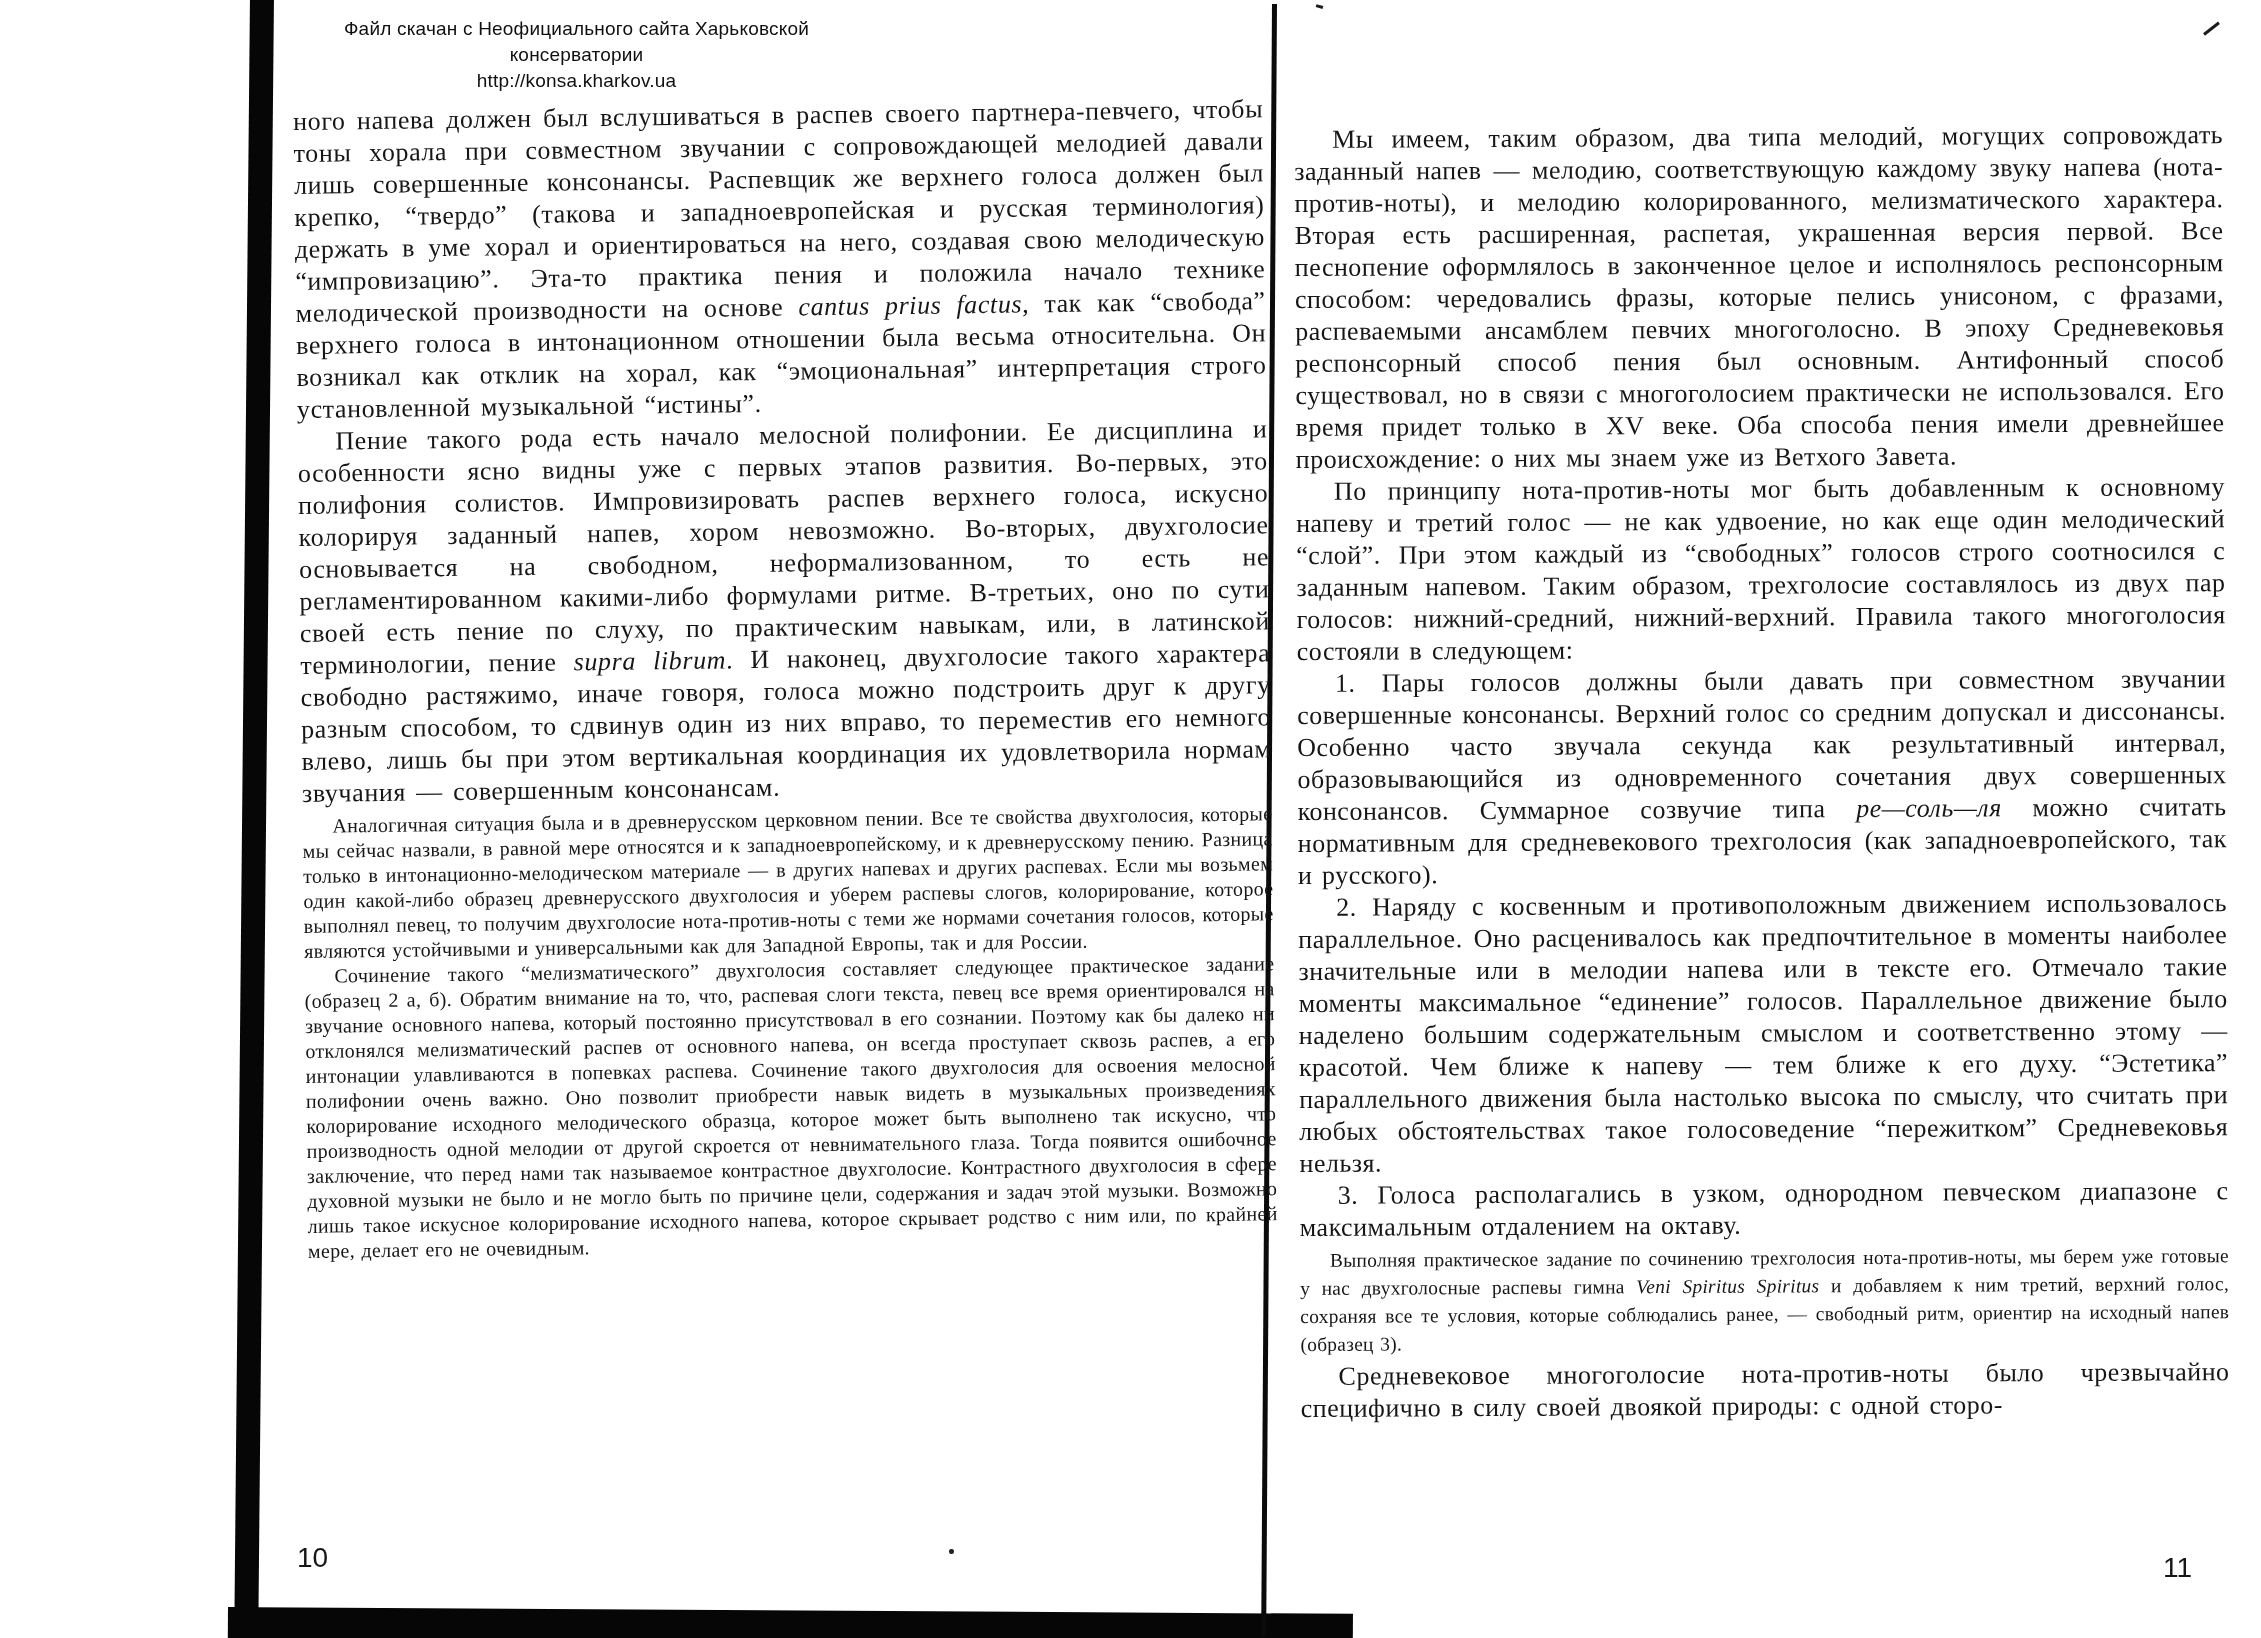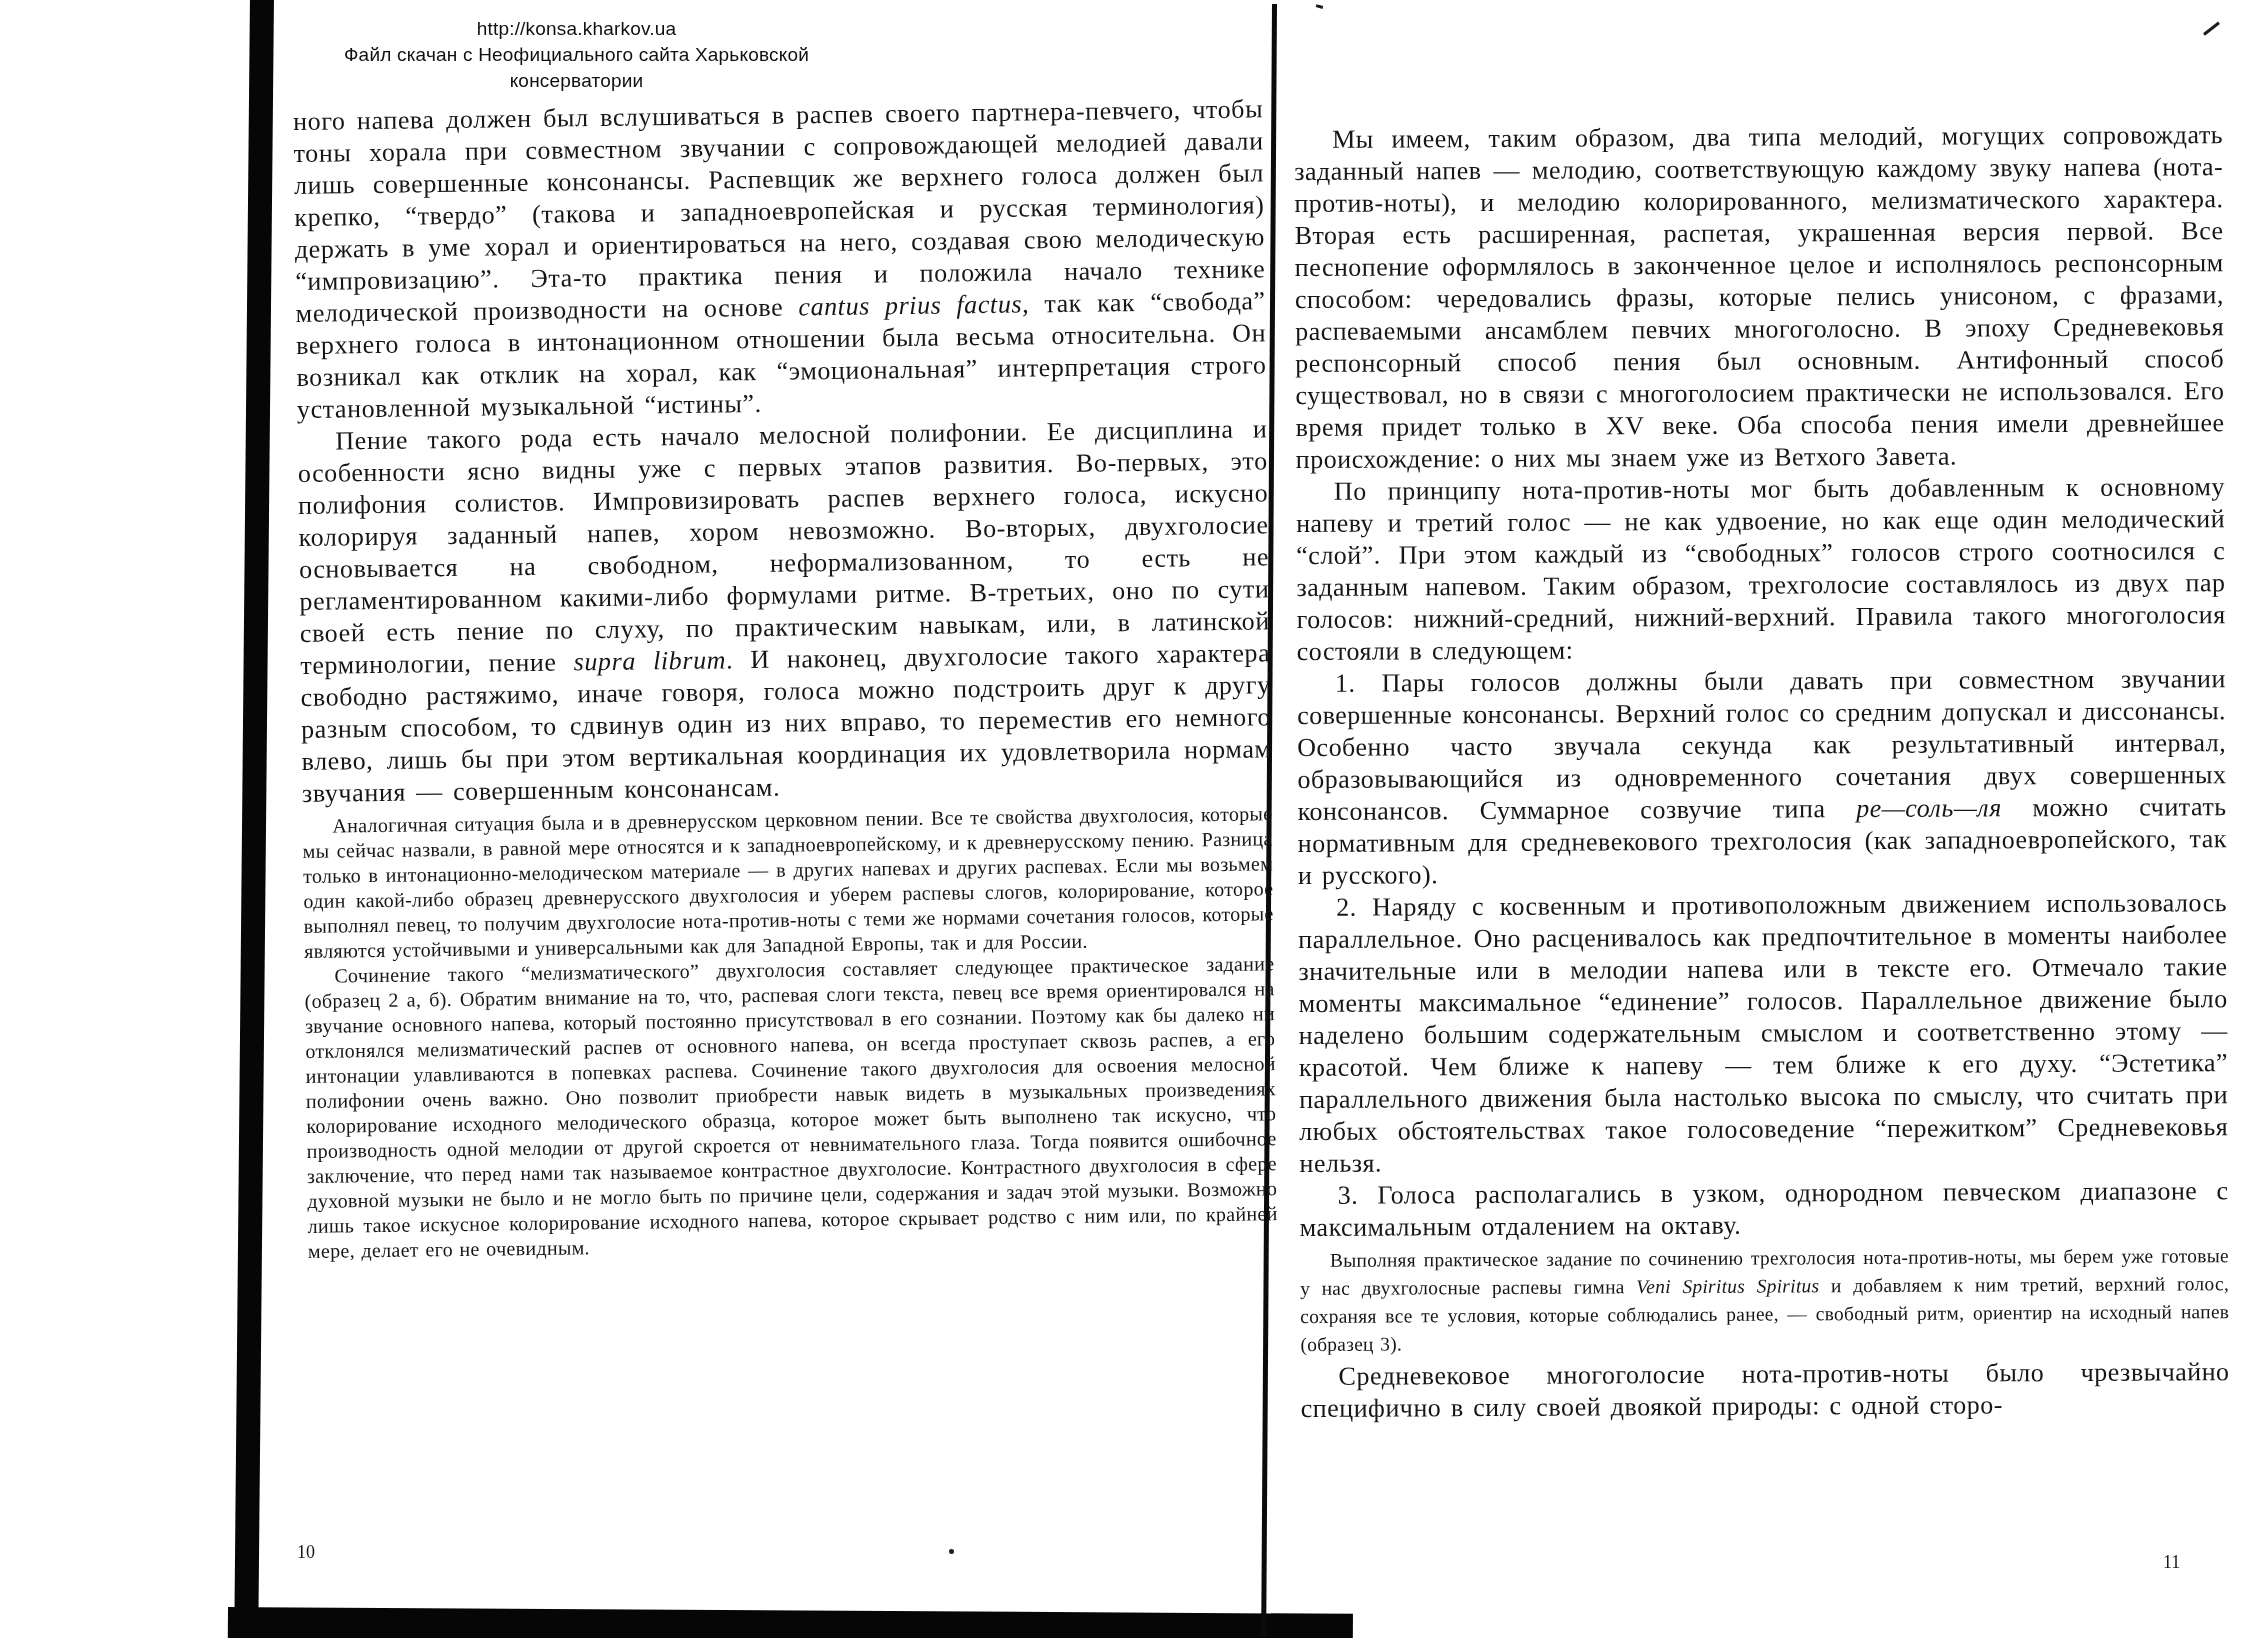--- a/index.html
+++ b/index.html
@@ -28,37 +28,37 @@
   .page{position:absolute;text-align:justify;}
   .page-left{left:293px;top:106px;width:970px;transform:rotate(-0.75deg);transform-origin:top left;}
   .page-right{left:1294px;top:124px;width:929px;transform:rotate(-0.3deg);transform-origin:top left;}
   .page p{margin:0;}
   .body-text{font-size:26px;line-height:32px;letter-spacing:0.6px;word-spacing:3.2px;text-indent:38px;}
   .page-right .body-text{letter-spacing:0.5px;word-spacing:2.6px;}
   .no-indent{text-indent:0;}
   .small-text{font-size:20px;line-height:25px;letter-spacing:0.3px;word-spacing:1.3px;text-indent:30px;}
   .small-text.first-small{margin-top:3.9px;}
   .page-right .small-text{font-size:19.4px;line-height:28px;margin-top:2.6px;margin-bottom:2.6px;}
-  .pagenum{position:absolute;font-size:18px;color:#161616;font-family:Liberation Serif, serif;}
+  .pagenum{position:absolute;font-size:28px;color:#161616;font-family:Liberation Sans, sans-serif;}
   .pagenum-left{left:297px;top:1542px;}
   .pagenum-right{left:2163px;top:1552px;text-align:center;}
 </style>
 </head>
 <body>
 
 <div class="scan-left-bar"></div>
 <div class="scan-bottom-bar"></div>
 <div class="gutter-line"></div>
 <div class="tick tick-corner"></div>
 <div class="tick tick-top"></div>
 <div class="dot dot-bottom"></div>
 
 <div class="header-credit">
+  <div>Файл скачан с Неофициального сайта Харьковской консерватории</div>
   <div>http://konsa.kharkov.ua</div>
-  <div>Файл скачан с Неофициального сайта Харьковской консерватории</div>
 </div>
 
 <div class="page page-left">
   <p class="body-text no-indent">ного напева должен был вслушиваться в распев своего партнера-певчего, чтобы тоны хорала при совместном звучании с сопровождающей мелодией давали лишь совершенные консонансы. Распевщик же верхнего голоса должен был крепко, “твердо” (такова и западноевропейская и русская терминология) держать в уме хорал и ориентироваться на него, создавая свою мелодическую “импровизацию”. Эта-то практика пения и положила начало технике мелодической производности на основе <i>cantus prius factus</i>, так как “свобода” верхнего голоса в интонационном отношении была весьма относительна. Он возникал как отклик на хорал, как “эмоциональная” интерпретация строго установленной музыкальной “истины”.</p>
   <p class="body-text">Пение такого рода есть начало мелосной полифонии. Ее дисциплина и особенности ясно видны уже с первых этапов развития. Во-первых, это полифония солистов. Импровизировать распев верхнего голоса, искусно колорируя заданный напев, хором невозможно. Во-вторых, двухголосие основывается на свободном, неформализованном, то есть не регламентированном какими-либо формулами ритме. В-третьих, оно по сути своей есть пение по слуху, по практическим навыкам, или, в латинской терминологии, пение <i>supra librum</i>. И наконец, двухголосие такого характера свободно растяжимо, иначе говоря, голоса можно подстроить друг к другу разным способом, то сдвинув один из них вправо, то переместив его немного влево, лишь бы при этом вертикальная координация их удовлетворила нормам звучания — совершенным консонансам.</p>
   <p class="small-text first-small">Аналогичная ситуация была и в древнерусском церковном пении. Все те свойства двухголосия, которые мы сейчас назвали, в равной мере относятся и к западноевропейскому, и к древнерусскому пению. Разница только в интонационно-мелодическом материале — в других напевах и других распевах. Если мы возьмем один какой-либо образец древнерусского двухголосия и уберем распевы слогов, колорирование, которое выполнял певец, то получим двухголосие нота-против-ноты с теми же нормами сочетания голосов, которые являются устойчивыми и универсальными как для Западной Европы, так и для России.</p>
   <p class="small-text">Сочинение такого “мелизматического” двухголосия составляет следующее практическое задание (образец 2 а, б). Обратим внимание на то, что, распевая слоги текста, певец все время ориентировался на звучание основного напева, который постоянно присутствовал в его сознании. Поэтому как бы далеко ни отклонялся мелизматический распев от основного напева, он всегда проступает сквозь распев, а его интонации улавливаются в попевках распева. Сочинение такого двухголосия для освоения мелосной полифонии очень важно. Оно позволит приобрести навык видеть в музыкальных произведениях колорирование исходного мелодического образца, которое может быть выполнено так искусно, что производность одной мелодии от другой скроется от невнимательного глаза. Тогда появится ошибочное заключение, что перед нами так называемое контрастное двухголосие. Контрастного двухголосия в сфере духовной музыки не было и не могло быть по причине цели, содержания и задач этой музыки. Возможно лишь такое искусное колорирование исходного напева, которое скрывает родство с ним или, по крайней мере, делает его не очевидным.</p>
 </div>
 <div class="pagenum pagenum-left">10</div>
 

